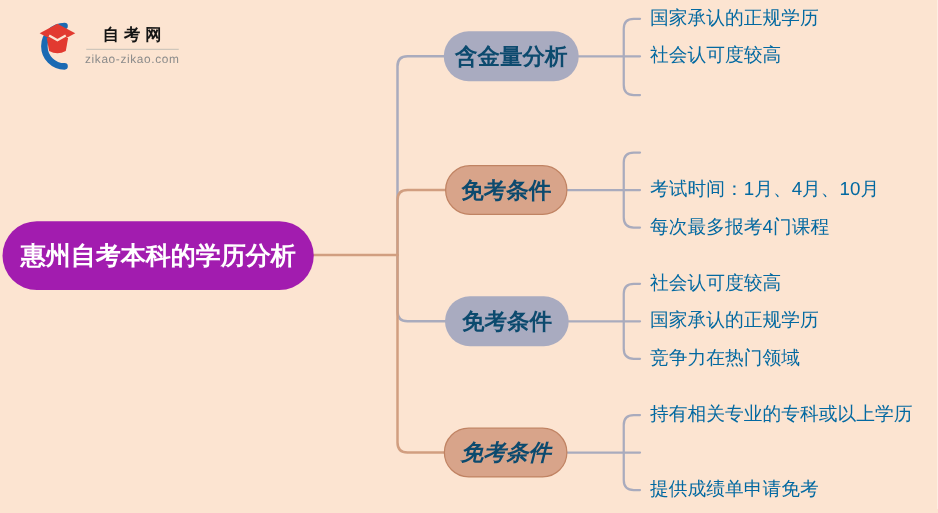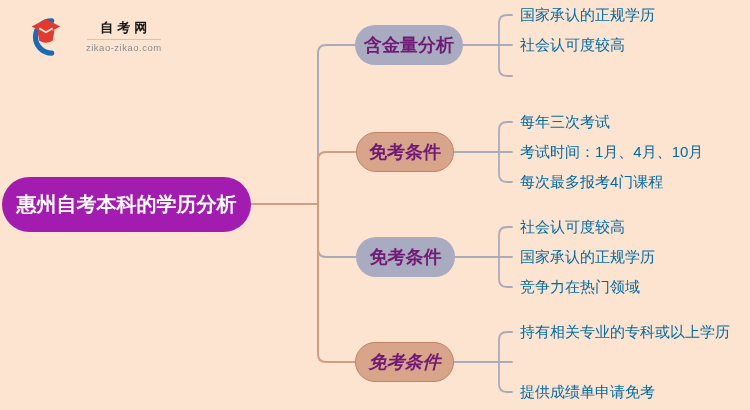--- a/index.html
+++ b/index.html
@@ -23,42 +23,42 @@
     pointer-events: none;
   }
   .wire { fill: none; stroke-linecap: round; }
   .wire.lav { stroke: #a9abbd; stroke-width: 2; }
   .wire.sal { stroke: #d19e80; stroke-width: 2; }
   .wire.bracket { stroke: #a9abbd; stroke-width: 1.8; }
 
   
   .logo { position: absolute; left: 26px; top: 14px; display: flex; align-items: center; }
   .logo-icon { width: 38px; height: 44px; }
-  .logo-text { margin-left: 22px; display: flex; flex-direction: column; align-items: center; }
+  .logo-text { margin-left: 4px; display: flex; flex-direction: column; align-items: center; }
   .logo-title {
     font-size: 13px; font-weight: bold; color: #141414;
     letter-spacing: 4px; padding-left: 4px; white-space: nowrap;
   }
   .logo-divider { width: 74px; height: 1px; background: #cfc6bb; margin: 2px 0 2px 0; }
   .logo-domain { font-size: 9.5px; color: #8b8b8b; letter-spacing: 0.5px; white-space: nowrap; }
 
   
   .pill {
     position: absolute;
     display: flex; align-items: center; justify-content: center;
     border-radius: 22px;
     white-space: nowrap;
     box-sizing: border-box;
   }
   .root-pill {
     left: 2px; top: 177px; width: 249px; height: 55px;
     background: #a21caf; border-radius: 28px;
     color: #ffffff; font-size: 20px; font-weight: bold;
   }
-  .branch-pill { height: 40px; font-size: 18px; font-weight: bold; color: #701a75; }
+  .branch-pill { height: 40px; font-size: 18px; font-weight: bold; color: #0c4a6e; }
   .branch-lav { background: #a9abc0; }
   .branch-sal { background: #d8a48a; border: 1.5px solid #c08363; }
   .b1 { left: 355px; top: 25px;  width: 108px; }
   .b2 { left: 356px; top: 132px; width: 98px; }
   .b3 { left: 356px; top: 237px; width: 99px; }
   .b4 { left: 355px; top: 342px; width: 99px; font-style: italic; }
 
   .leaf {
     position: absolute;
     left: 520px;
@@ -110,21 +110,20 @@
   <div class="pill root-pill">惠州自考本科的学历分析</div>
 
   <div class="pill branch-pill branch-lav b1">含金量分析</div>
   <div class="pill branch-pill branch-sal b2">免考条件</div>
   <div class="pill branch-pill branch-lav b3">免考条件</div>
   <div class="pill branch-pill branch-sal b4">免考条件</div>
 
   <div class="leaf" style="top:5px">国家承认的正规学历</div>
   <div class="leaf" style="top:35px">社会认可度较高</div>
 
-  <div class="leaf" style="top:112px">每年三次考试</div>
   <div class="leaf" style="top:142px">考试时间：1月、4月、10月</div>
   <div class="leaf" style="top:172px">每次最多报考4门课程</div>
 
   <div class="leaf" style="top:217px">社会认可度较高</div>
   <div class="leaf" style="top:247px">国家承认的正规学历</div>
   <div class="leaf" style="top:277px">竞争力在热门领域</div>
 
   <div class="leaf" style="top:322px">持有相关专业的专科或以上学历</div>
   <div class="leaf" style="top:382px">提供成绩单申请免考</div>
 

